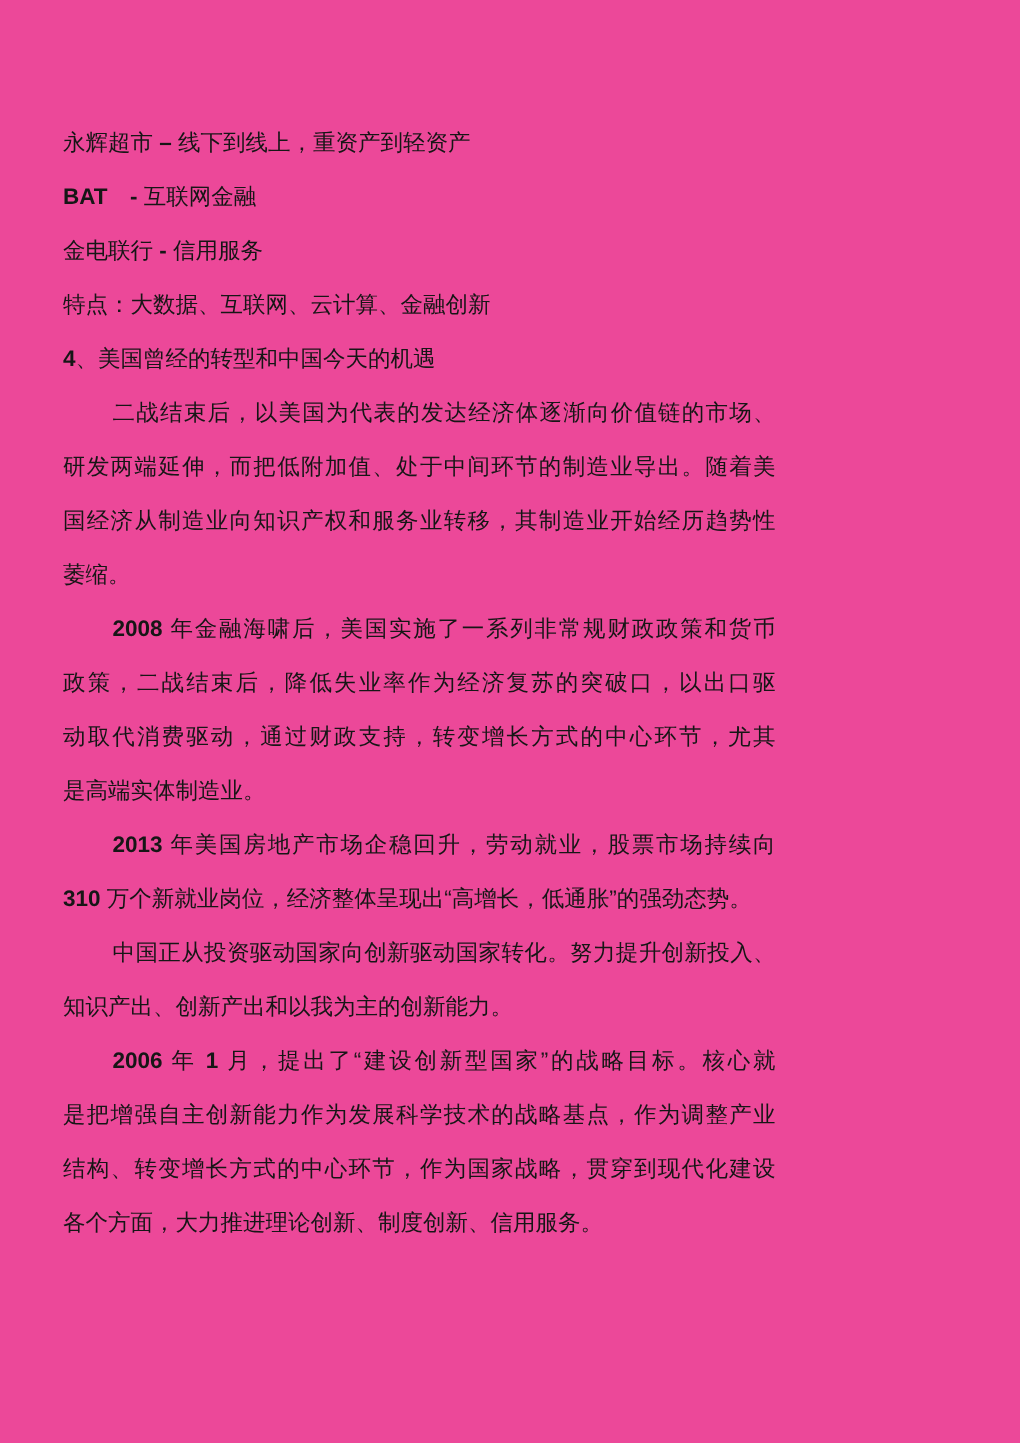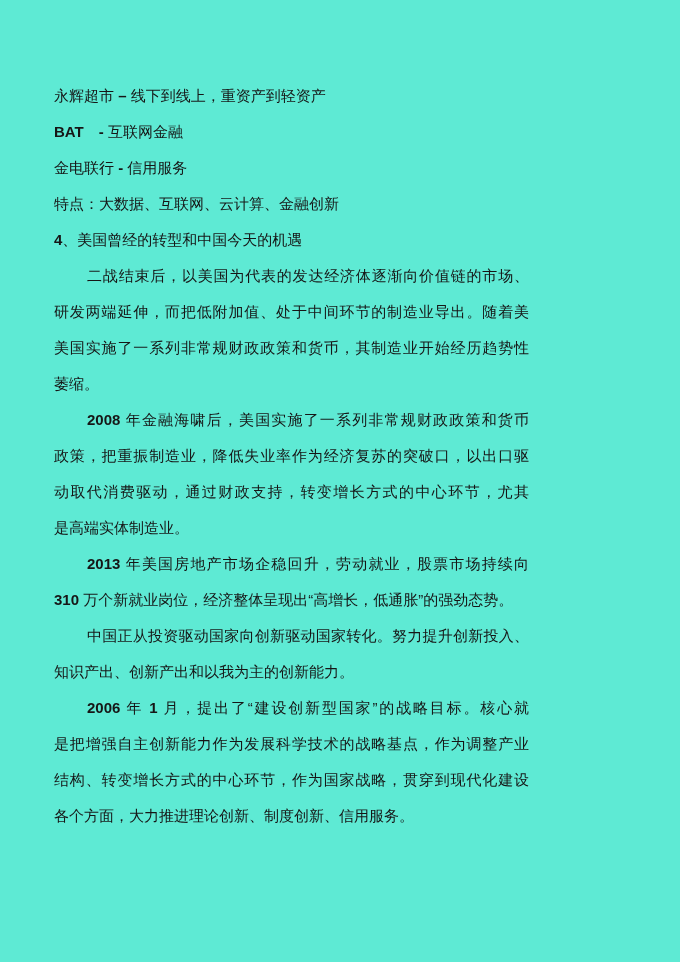--- a/index.html
+++ b/index.html
@@ -1,22 +1,22 @@
 <!DOCTYPE html>
 <html><head>
 <meta charset="utf-8">
 <style>
   html, body { margin: 0; padding: 0; background: #ffffff; }
   .page {
     position: relative;
     width: 680px;
     height: 962px;
-    background: #5eead4;
+    background: #ec4899;
     box-sizing: border-box;
-    padding: 78px 103px 0 54px;
+    padding: 78px 103px 0 42px;
     overflow: hidden;
     font-family: "Liberation Sans", sans-serif;
     font-size: 15px;
     line-height: 36px;
     color: #161616;
   }
   .doc { width: 475px; }
   .para { margin: 0; }
   .line {
     text-align: justify;
@@ -46,26 +46,26 @@
       </div>
       <div class="para">
         <div class="line last">特点：大数据、互联网、云计算、金融创新</div>
       </div>
       <div class="para">
         <div class="line last"><span class="latin">4</span>、美国曾经的转型和中国今天的机遇</div>
       </div>
       <div class="para">
         <div class="line fill indent">二战结束后，以美国为代表的发达经济体逐渐向价值链的市场、</div>
         <div class="line fill">研发两端延伸，而把低附加值、处于中间环节的制造业导出。随着美</div>
-        <div class="line fill">美国实施了一系列非常规财政政策和货币，其制造业开始经历趋势性</div>
+        <div class="line fill">国经济从制造业向知识产权和服务业转移，其制造业开始经历趋势性</div>
         <div class="line last">萎缩。</div>
       </div>
       <div class="para">
         <div class="line fill indent"><span class="latin">2008</span> 年金融海啸后，美国实施了一系列非常规财政政策和货币</div>
-        <div class="line fill">政策，把重振制造业，降低失业率作为经济复苏的突破口，以出口驱</div>
+        <div class="line fill">政策，二战结束后，降低失业率作为经济复苏的突破口，以出口驱</div>
         <div class="line fill">动取代消费驱动，通过财政支持，转变增长方式的中心环节，尤其</div>
         <div class="line last">是高端实体制造业。</div>
       </div>
       <div class="para">
         <div class="line fill indent"><span class="latin">2013</span> 年美国房地产市场企稳回升，劳动就业，股票市场持续向</div>
         <div class="line last"><span class="latin">310</span> 万个新就业岗位，经济整体呈现出“高增长，低通胀”的强劲态势。</div>
       </div>
       <div class="para">
         <div class="line fill indent">中国正从投资驱动国家向创新驱动国家转化。努力提升创新投入、</div>
         <div class="line last">知识产出、创新产出和以我为主的创新能力。</div>

